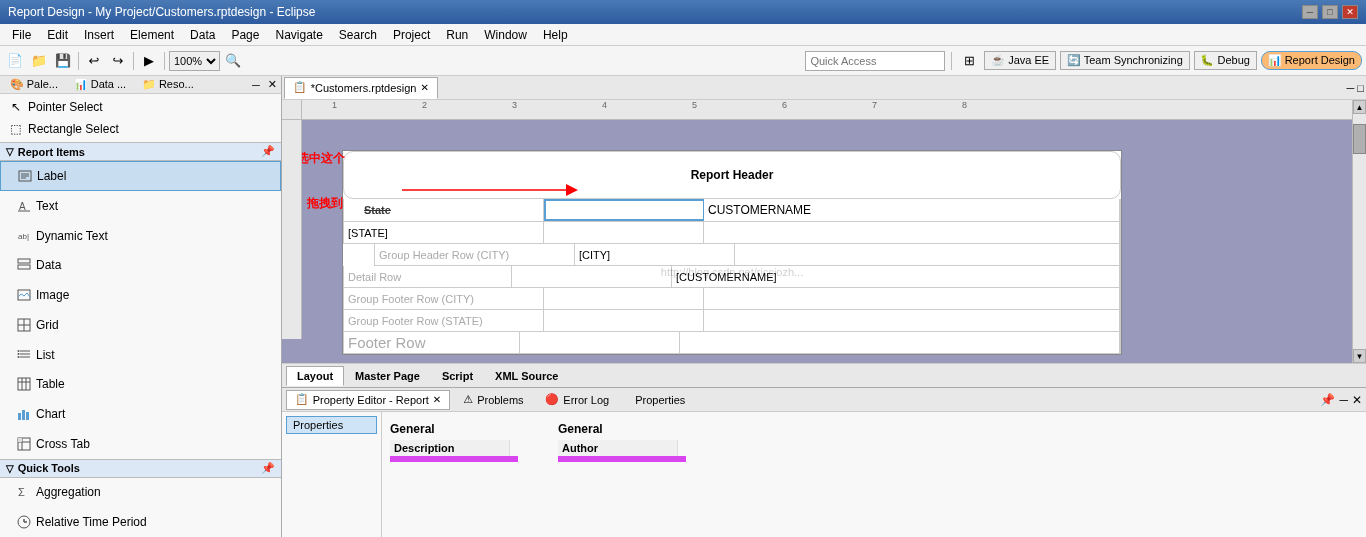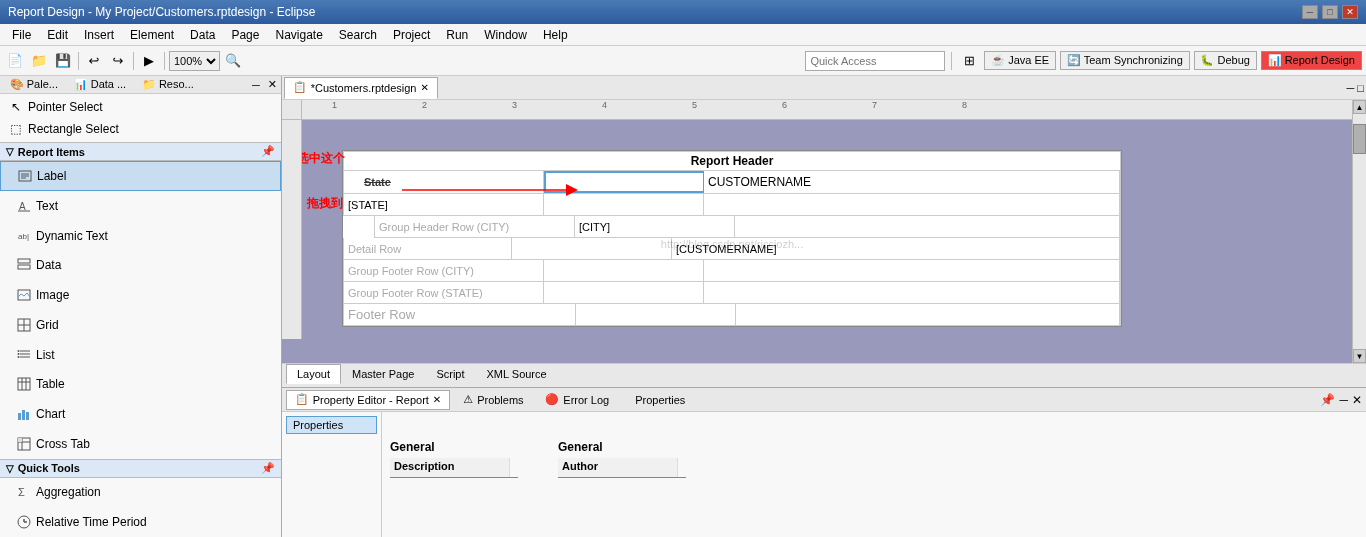--- a/index.html
+++ b/index.html
@@ -53,21 +53,21 @@
     .quick-access-input {
       width: 140px;
       height: 20px;
       border: 1px solid #aaa;
       padding: 0 4px;
       font-size: 11px;
       background: white;
     }
     .perspective-btns { display: flex; gap: 4px; align-items: center; font-size: 11px; }
     .persp-btn { padding: 2px 6px; border: 1px solid #aaa; background: #f0f0f0; cursor: pointer; font-size: 11px; }
-    .persp-btn.active { background: #ef4444; border-color: #5a9fd4; }
+    .persp-btn.active { background: #fdba74; border-color: #5a9fd4; border-radius: 9px; }
 
     
     #main {
       display: flex;
       height: calc(537px - 24px - 22px - 30px);
     }
 
     
     #left-panel {
       width: 282px;
@@ -193,32 +193,34 @@
       display: flex;
       align-items: center;
       min-height: 20px;
     }
     .report-cell.selected { border: 2px solid #5a9fd4; }
 
     .report-header-row {
       border-bottom: 1px solid #ccc;
       text-align: center;
       font-weight: bold;
-      padding: 2px;
+      padding: 16px;
       font-size: 12px;
+      border-radius: 10px;
     }
 
     
     .design-tabs {
       background: #e8e8e8;
       border-top: 1px solid #ccc;
       height: 24px;
       display: flex;
-      align-items: flex-start;
+      align-items: center;
       padding: 0 4px;
+      font-weight: bold;
     }
     .design-tab {
       padding: 2px 10px;
       cursor: pointer;
       border: 1px solid transparent;
       font-size: 11px;
       height: 20px;
       display: flex;
       align-items: center;
     }
@@ -267,25 +269,24 @@
     }
 
     .properties-panel {
       flex: 1;
       padding: 4px 8px;
     }
     .properties-panel .section-title {
       font-weight: bold;
       font-size: 12px;
       padding: 2px 0 4px 0;
-      margin-top: 18px;
     }
     .prop-row {
       display: flex;
-      border-bottom: 1px solid #d946ef;
+      border-bottom: 6px solid #d946ef;
       min-height: 20px;
     }
     .prop-key {
       width: 120px;
       padding: 2px 4px;
       font-size: 11px;
       background: #f0f0f0;
       border-right: 1px solid #ddd;
       font-weight: bold;
     }
@@ -618,21 +619,21 @@
               <div class="report-cell" style="flex:1;"></div>
             </div>
 
             <div class="report-row" style="border:1px solid #ccc; border-top:none;">
               <div class="report-cell" style="width:200px; border-right:1px solid #ccc; color:#aaa; font-size:11px;">Group Footer Row (STATE)</div>
               <div class="report-cell" style="width:160px; border-right:1px solid #ccc;"></div>
               <div class="report-cell" style="flex:1;"></div>
             </div>
 
             <div class="report-row" style="border:1px solid #ccc; border-top:none;">
-              <div class="report-cell" style="width:232px; border-right:1px solid #ccc; color:#aaa; font-size:13px; text-align:center;">Footer Row</div>
+              <div class="report-cell" style="width:176px; border-right:1px solid #ccc; color:#aaa; font-size:15px; text-align:center;">Footer Row</div>
               <div class="report-cell" style="width:160px; border-right:1px solid #ccc;"></div>
               <div class="report-cell" style="flex:1;"></div>
             </div>
           </div>
         </div>
       </div>
 
       <div class="v-scroll" style="position:absolute; right:0; top:0; bottom:0; width:14px;">
         <div class="scroll-btn">▲</div>
         <div class="scroll-track">

